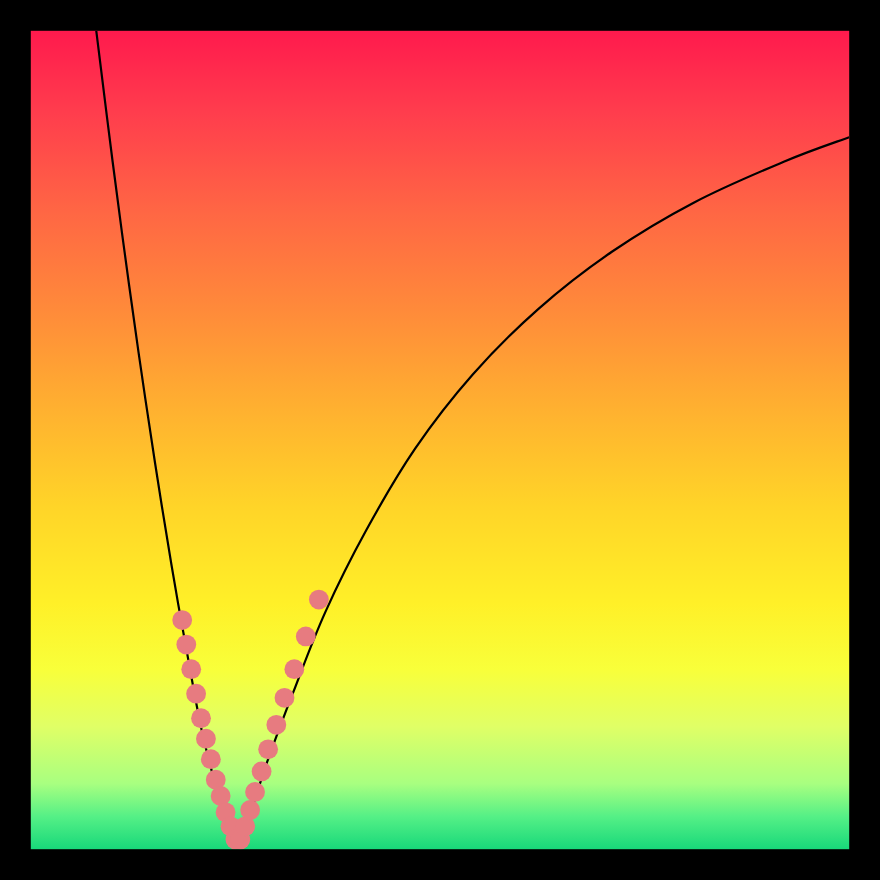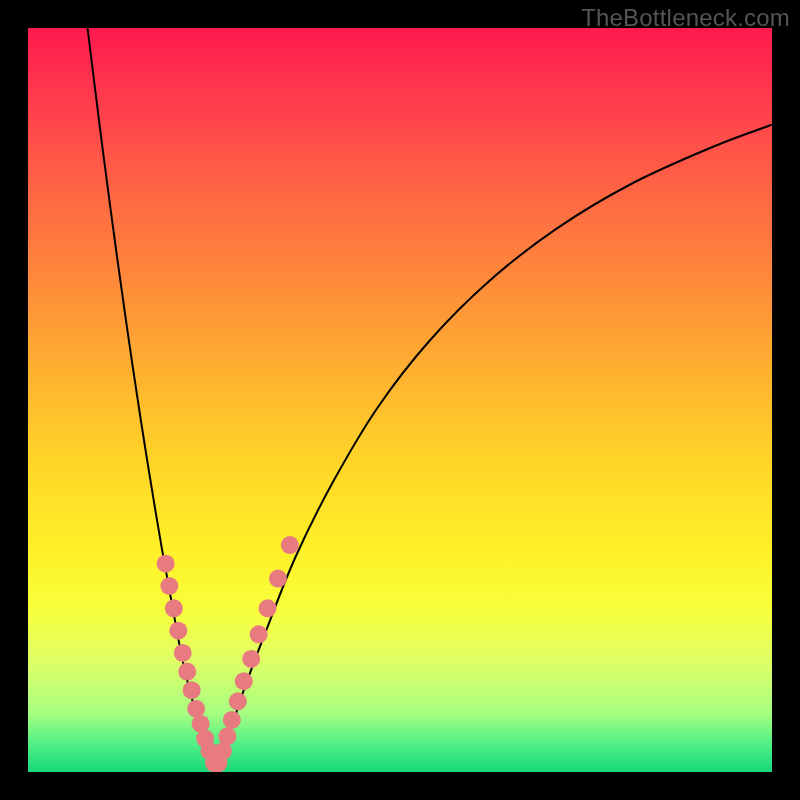--- a/index.html
+++ b/index.html
@@ -55,21 +55,20 @@
     height: 744px;
   }
   .dot {
     fill: #e77b80;
   }
 </style>
 </head>
 <body>
 
 <div class="frame">
-  <div class="watermark">TheBottleneck.com</div>
   <div class="plot">
     <svg class="overlay" viewBox="0 0 744 744" preserveAspectRatio="none">
       <g id="curves">
           <path d="M 59.52 0 C 62.19840000000001 21.427200000000013, 69.04320000000001 77.52480000000008, 74.4 119.04000000000008 C 79.7568 160.55520000000007, 83.9232 191.8032, 89.28 230.64 C 94.63680000000001 269.47679999999997, 98.8032 298.6415999999999, 104.16000000000001 334.79999999999995 C 109.51680000000002 370.9584, 113.68320000000001 398.04, 119.04 431.52000000000004 C 124.3968 465.00000000000006, 128.5632 489.99839999999995, 133.92 520.8 C 139.27679999999998 551.6016, 144.78240000000002 581.2128, 148.8 602.64 C 152.8176 624.0672, 153.56159999999997 627.7872, 156.23999999999998 639.84 C 158.9184 651.8928000000001, 161.0016 658.8864, 163.68 669.6 C 166.35840000000002 680.3136000000001, 168.4416 689.9856, 171.12 699.36 C 173.79840000000002 708.7344, 175.8816 713.6447999999999, 178.56 721.68 C 181.2384 729.7152, 184.6608 739.9824, 186 744" fill="none" stroke="#000000" stroke-width="2"></path>
           <path d="M 186 744 C 188.6784 737.304, 195.52320000000003 721.5312, 200.88000000000002 706.8 C 206.23680000000002 692.0687999999999, 209.064 680.9087999999999, 215.76 662.16 C 222.456 643.4112, 228.7056 626.7456, 238.08 602.64 C 247.45440000000002 578.5344, 255.78719999999998 555.024, 267.84 528.24 C 279.89279999999997 501.456, 290.30879999999996 480.62399999999997, 305.03999999999996 453.84 C 319.77119999999996 427.056, 332.2704 404.8848, 349.68 379.44 C 367.0896 353.9952, 381.672 335.2464, 401.76000000000005 312.48 C 421.84800000000007 289.71360000000004, 438.5136 273.048, 461.28 252.95999999999998 C 484.04639999999995 232.87199999999999, 502.7952 218.28959999999998, 528.24 200.88 C 553.6848 183.4704, 574.5168 170.97119999999998, 602.64 156.24 C 630.7632 141.50880000000004, 659.0352 129.75360000000006, 684.48 119.04000000000008 C 709.9248 108.32640000000008, 733.2864 100.73760000000004, 744 96.72000000000003" fill="none" stroke="#000000" stroke-width="2"></path>
         </g>
       <g id="dots">
           <circle cx="137.64" cy="535.68" r="9" class="dot"></circle>
           <circle cx="141.36" cy="558" r="9" class="dot"></circle>
           <circle cx="145.824" cy="580.3199999999999" r="9" class="dot"></circle>

